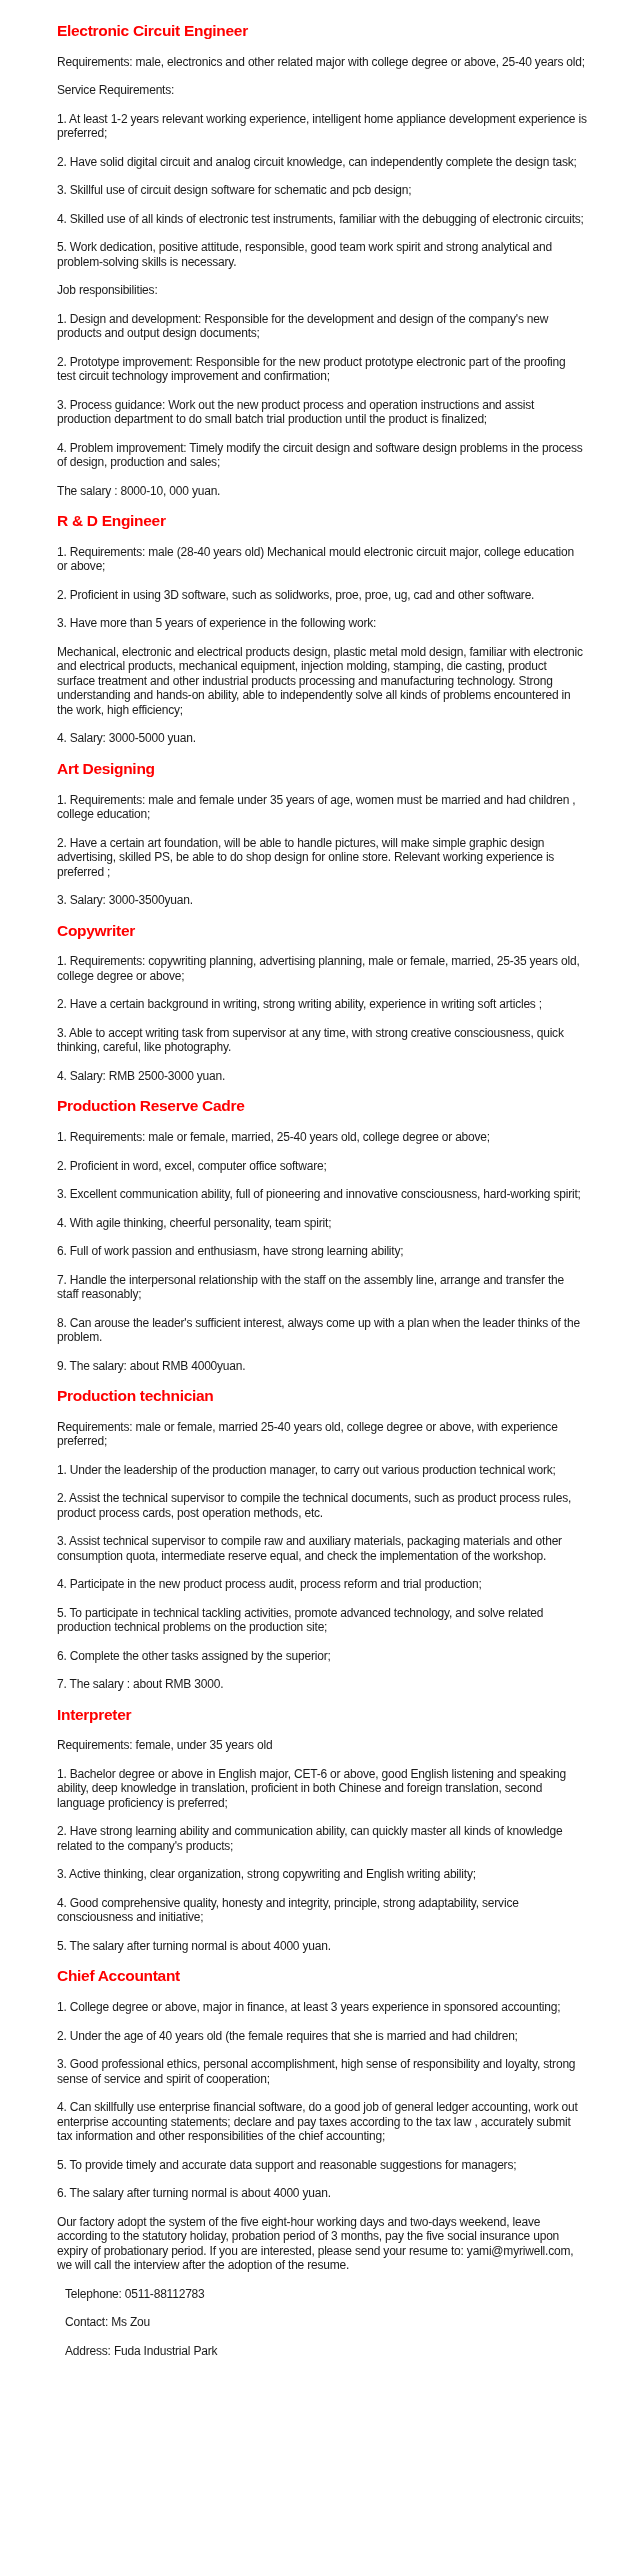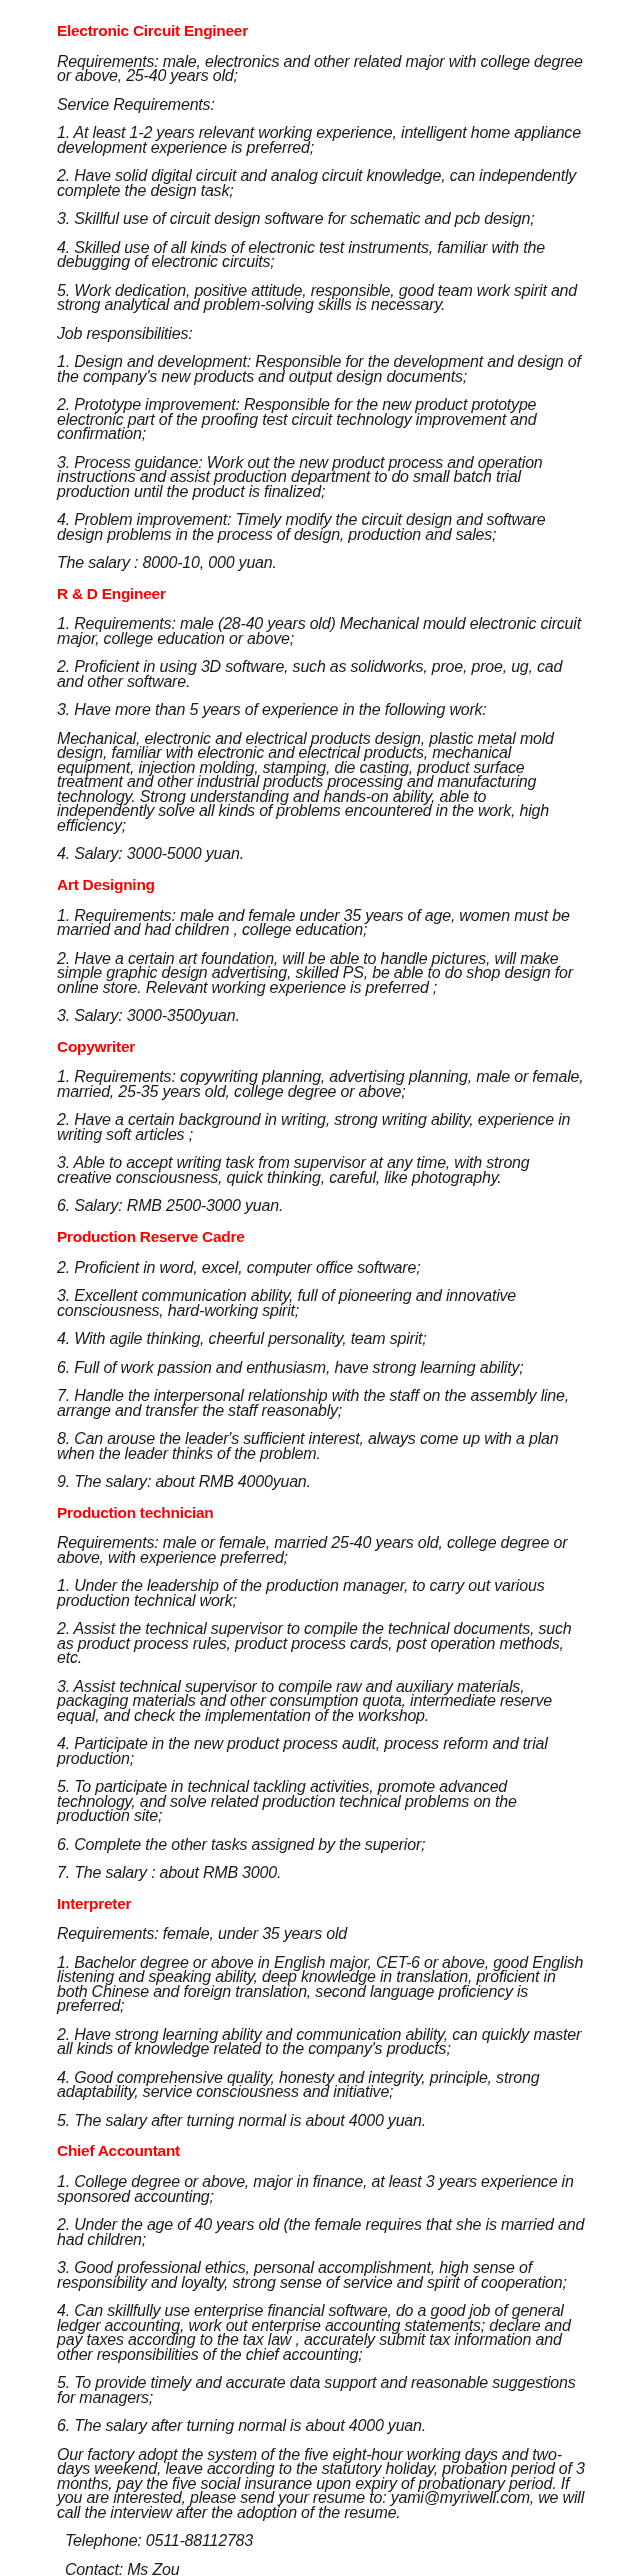--- a/index.html
+++ b/index.html
@@ -27,25 +27,24 @@
     font-size: 15.5px;
     line-height: 18.7px;
     font-weight: bold;
     letter-spacing: -0.3px;
     margin: 14px 0;
   }
   h2.section-heading:first-child {
     margin-top: 0;
   }
   p.body-para {
-    font-size: 16px;
+    font-size: 12px;
     line-height: 14.5px;
     letter-spacing: -0.2px;
     margin: 14px 0;
-    font-style: italic;
   }
   .footer-block p.body-para {
     margin: 14px 8px;
   }
 </style>
 </head>
 <body>
 
 <main>
   <div id="sections">
@@ -70,42 +69,44 @@
       <p class="body-para">Mechanical, electronic and electrical products design, plastic metal mold design, familiar with electronic and electrical products, mechanical equipment, injection molding, stamping, die casting, product surface treatment and other industrial products processing and manufacturing technology. Strong understanding and hands-on ability, able to independently solve all kinds of problems encountered in the work, high efficiency;</p>
       <p class="body-para">4. Salary: 3000-5000 yuan.</p>
       <h2 class="section-heading">Art Designing</h2>
       <p class="body-para">1. Requirements: male and female under 35 years of age, women must be married and had children , college education;</p>
       <p class="body-para">2. Have a certain art foundation, will be able to handle pictures, will make simple graphic design advertising, skilled PS, be able to do shop design for online store. Relevant working experience is preferred ;</p>
       <p class="body-para">3. Salary: 3000-3500yuan.</p>
       <h2 class="section-heading">Copywriter</h2>
       <p class="body-para">1. Requirements: copywriting planning, advertising planning, male or female, married, 25-35 years old, college degree or above;</p>
       <p class="body-para">2. Have a certain background in writing, strong writing ability, experience in writing soft articles ;</p>
       <p class="body-para">3. Able to accept writing task from supervisor at any time, with strong creative consciousness, quick thinking, careful, like photography.</p>
-      <p class="body-para">6. Salary: RMB 2500-3000 yuan.</p>
+      <p class="body-para">4. Salary: RMB 2500-3000 yuan.</p>
       <h2 class="section-heading">Production Reserve Cadre</h2>
+      <p class="body-para">1. Requirements: male or female, married, 25-40 years old, college degree or above;</p>
       <p class="body-para">2. Proficient in word, excel, computer office software;</p>
       <p class="body-para">3. Excellent communication ability, full of pioneering and innovative consciousness, hard-working spirit;</p>
       <p class="body-para">4. With agile thinking, cheerful personality, team spirit;</p>
       <p class="body-para">6. Full of work passion and enthusiasm, have strong learning ability;</p>
       <p class="body-para">7. Handle the interpersonal relationship with the staff on the assembly line, arrange and transfer the staff reasonably;</p>
       <p class="body-para">8. Can arouse the leader's sufficient interest, always come up with a plan when the leader thinks of the problem.</p>
       <p class="body-para">9. The salary:  about RMB 4000yuan.</p>
       <h2 class="section-heading">Production technician</h2>
       <p class="body-para">Requirements: male or female, married 25-40 years old, college degree or above, with experience preferred;</p>
       <p class="body-para">1. Under the leadership of the production manager, to carry out various production technical work;</p>
       <p class="body-para">2. Assist the technical supervisor to compile the technical documents, such as product process rules, product process cards, post operation methods, etc.</p>
       <p class="body-para">3. Assist technical supervisor to compile raw and auxiliary materials, packaging materials and other consumption quota, intermediate reserve equal, and check the implementation of the workshop.</p>
       <p class="body-para">4. Participate in the new product process audit, process reform and trial production;</p>
       <p class="body-para">5. To participate in technical tackling activities, promote advanced technology, and solve related production technical problems on the production site;</p>
       <p class="body-para">6. Complete the other tasks assigned by the superior;</p>
       <p class="body-para">7. The salary :  about RMB 3000.</p>
       <h2 class="section-heading">Interpreter</h2>
       <p class="body-para">Requirements: female, under 35 years old</p>
       <p class="body-para">1. Bachelor degree or above in English major, CET-6 or above, good English listening and speaking ability, deep knowledge in translation, proficient in both Chinese and foreign translation, second language proficiency is preferred;</p>
       <p class="body-para">2. Have strong learning ability and communication ability, can quickly master all kinds of knowledge related to the company's products;</p>
+      <p class="body-para">3. Active thinking, clear organization, strong copywriting and English writing ability;</p>
       <p class="body-para">4. Good comprehensive quality, honesty and integrity, principle, strong adaptability, service consciousness and initiative;</p>
       <p class="body-para">5. The salary after turning normal is about 4000 yuan.</p>
       <h2 class="section-heading">Chief Accountant</h2>
       <p class="body-para">1. College degree or above, major in finance, at least 3 years experience in sponsored accounting;</p>
       <p class="body-para">2. Under the age of 40 years old (the female requires that she is married and had children;</p>
       <p class="body-para">3. Good professional ethics, personal accomplishment, high sense of responsibility and loyalty, strong sense of service and spirit of cooperation;</p>
       <p class="body-para">4. Can skillfully use enterprise financial software, do a good job of general ledger accounting, work out enterprise accounting statements; declare and pay taxes according to the tax law , accurately submit tax information and other responsibilities of the chief accounting;</p>
       <p class="body-para">5. To provide timely and accurate data support and reasonable suggestions for managers;</p>
       <p class="body-para">6. The salary after turning normal is about 4000 yuan.</p>
       <p class="body-para">Our factory adopt the system of the five eight-hour working days and two-days weekend, leave according to the statutory holiday, probation period of 3 months, pay the five social insurance upon expiry of probationary period. If you are interested, please send your resume to: yami@myriwell.com, we will call the interview after the adoption of the resume.</p>

